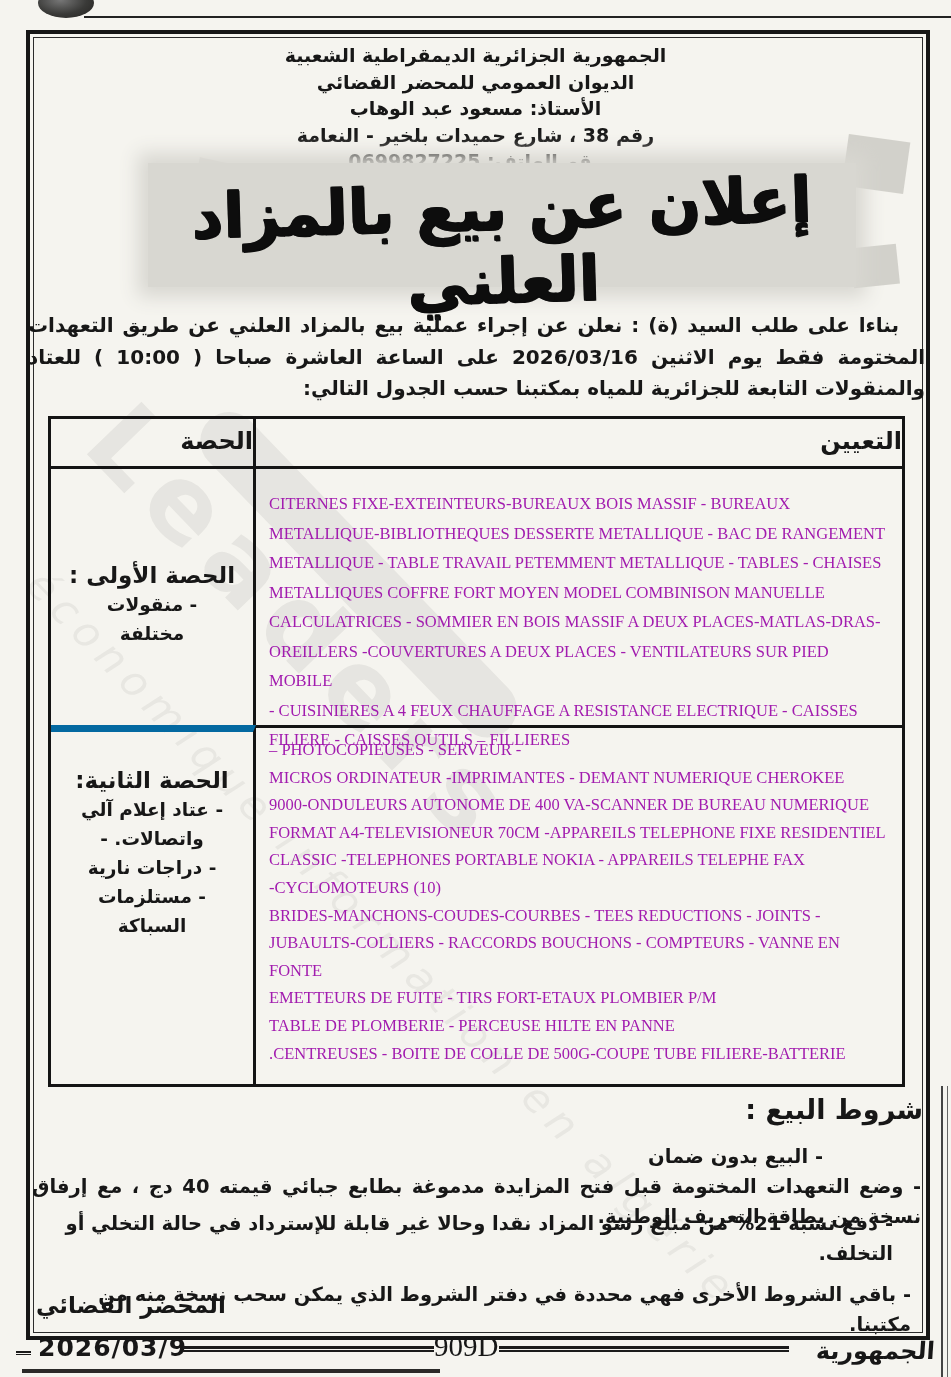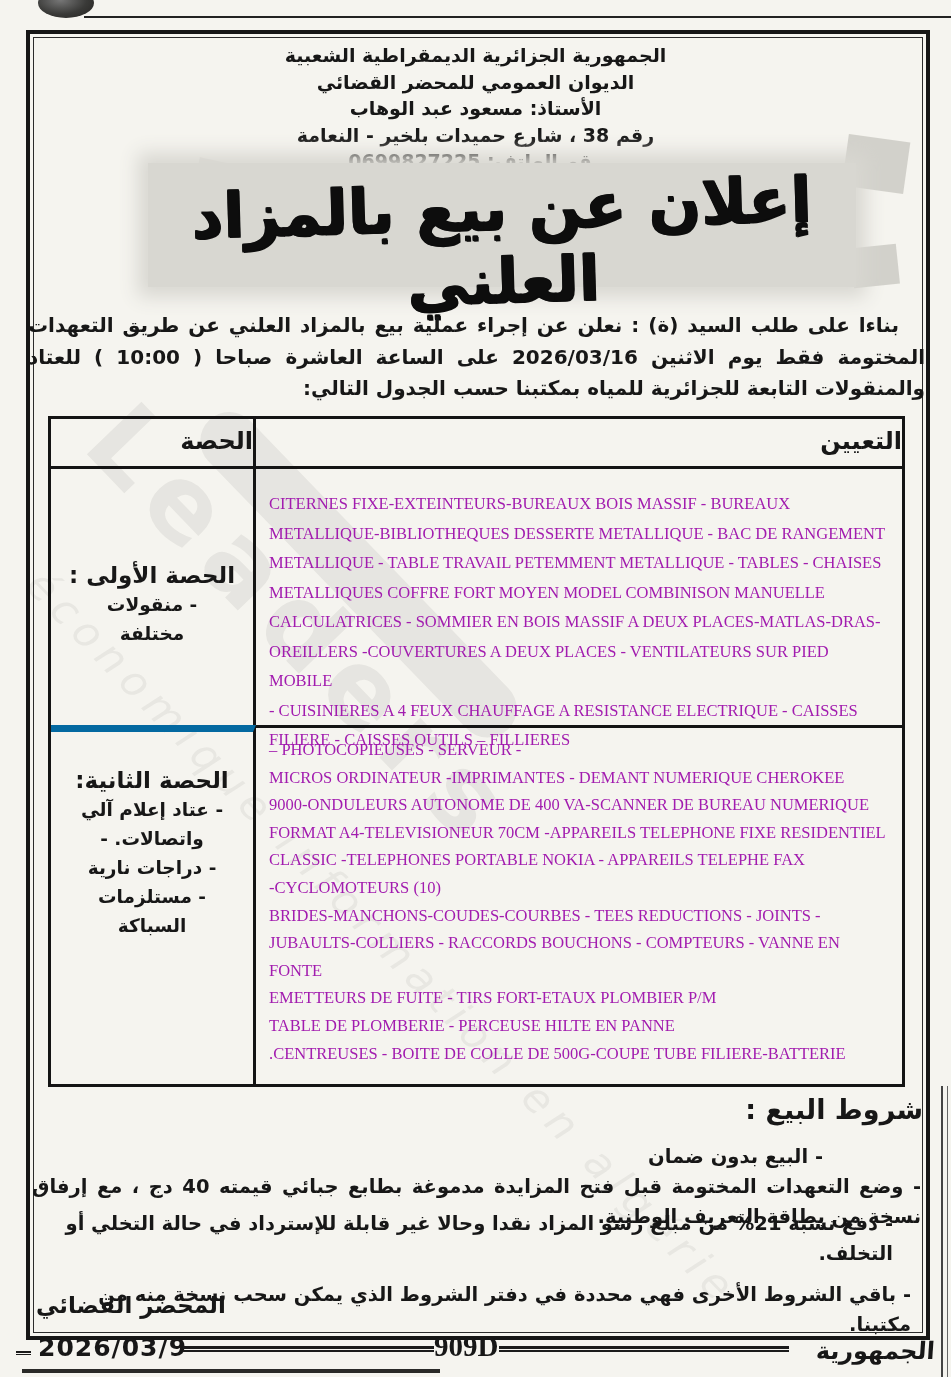--- a/index.html
+++ b/index.html
@@ -76,21 +76,21 @@
   
   .f-stub { position:absolute; left:16px; top:1351px; width:15px; height:4px;
             border-top:2px solid #1b1b1b; border-bottom:1px solid #1b1b1b; }
   .f-date { position:absolute; left:38px; top:1333px; font-size:25px; font-weight:bold;
             letter-spacing:1px; }
   .f-rule { position:absolute; top:1346px; height:6px;
             border-top:3px solid #1b1b1b; border-bottom:2px solid #1b1b1b; }
   .f-rule-l { left:183px; width:251px; }
   .f-rule-r { left:499px; width:290px; }
   .f-ref { position:absolute; left:434px; top:1330px; width:64px; text-align:center;
-           font-family:"Liberation Serif", serif; font-size:29px; font-weight:bold; }
+           font-family:"Liberation Serif", serif; font-size:29px; font-weight:normal; }
   .f-paper { position:absolute; right:16px; top:1337px; direction:rtl; font-size:24px;
              font-weight:bold; transform:skewX(-4deg); }
   .f-bottom-line { position:absolute; left:22px; top:1369px; width:418px; height:4px; background:#2a2a28; }
   .col-rule { position:absolute; left:941px; top:1086px; width:2px; height:291px; background:#444; }
   .col-rule2 { position:absolute; left:947px; top:1086px; width:1px; height:291px; background:#666; }
 </style>
 </head>
 <body>
 
 <div class="page">

